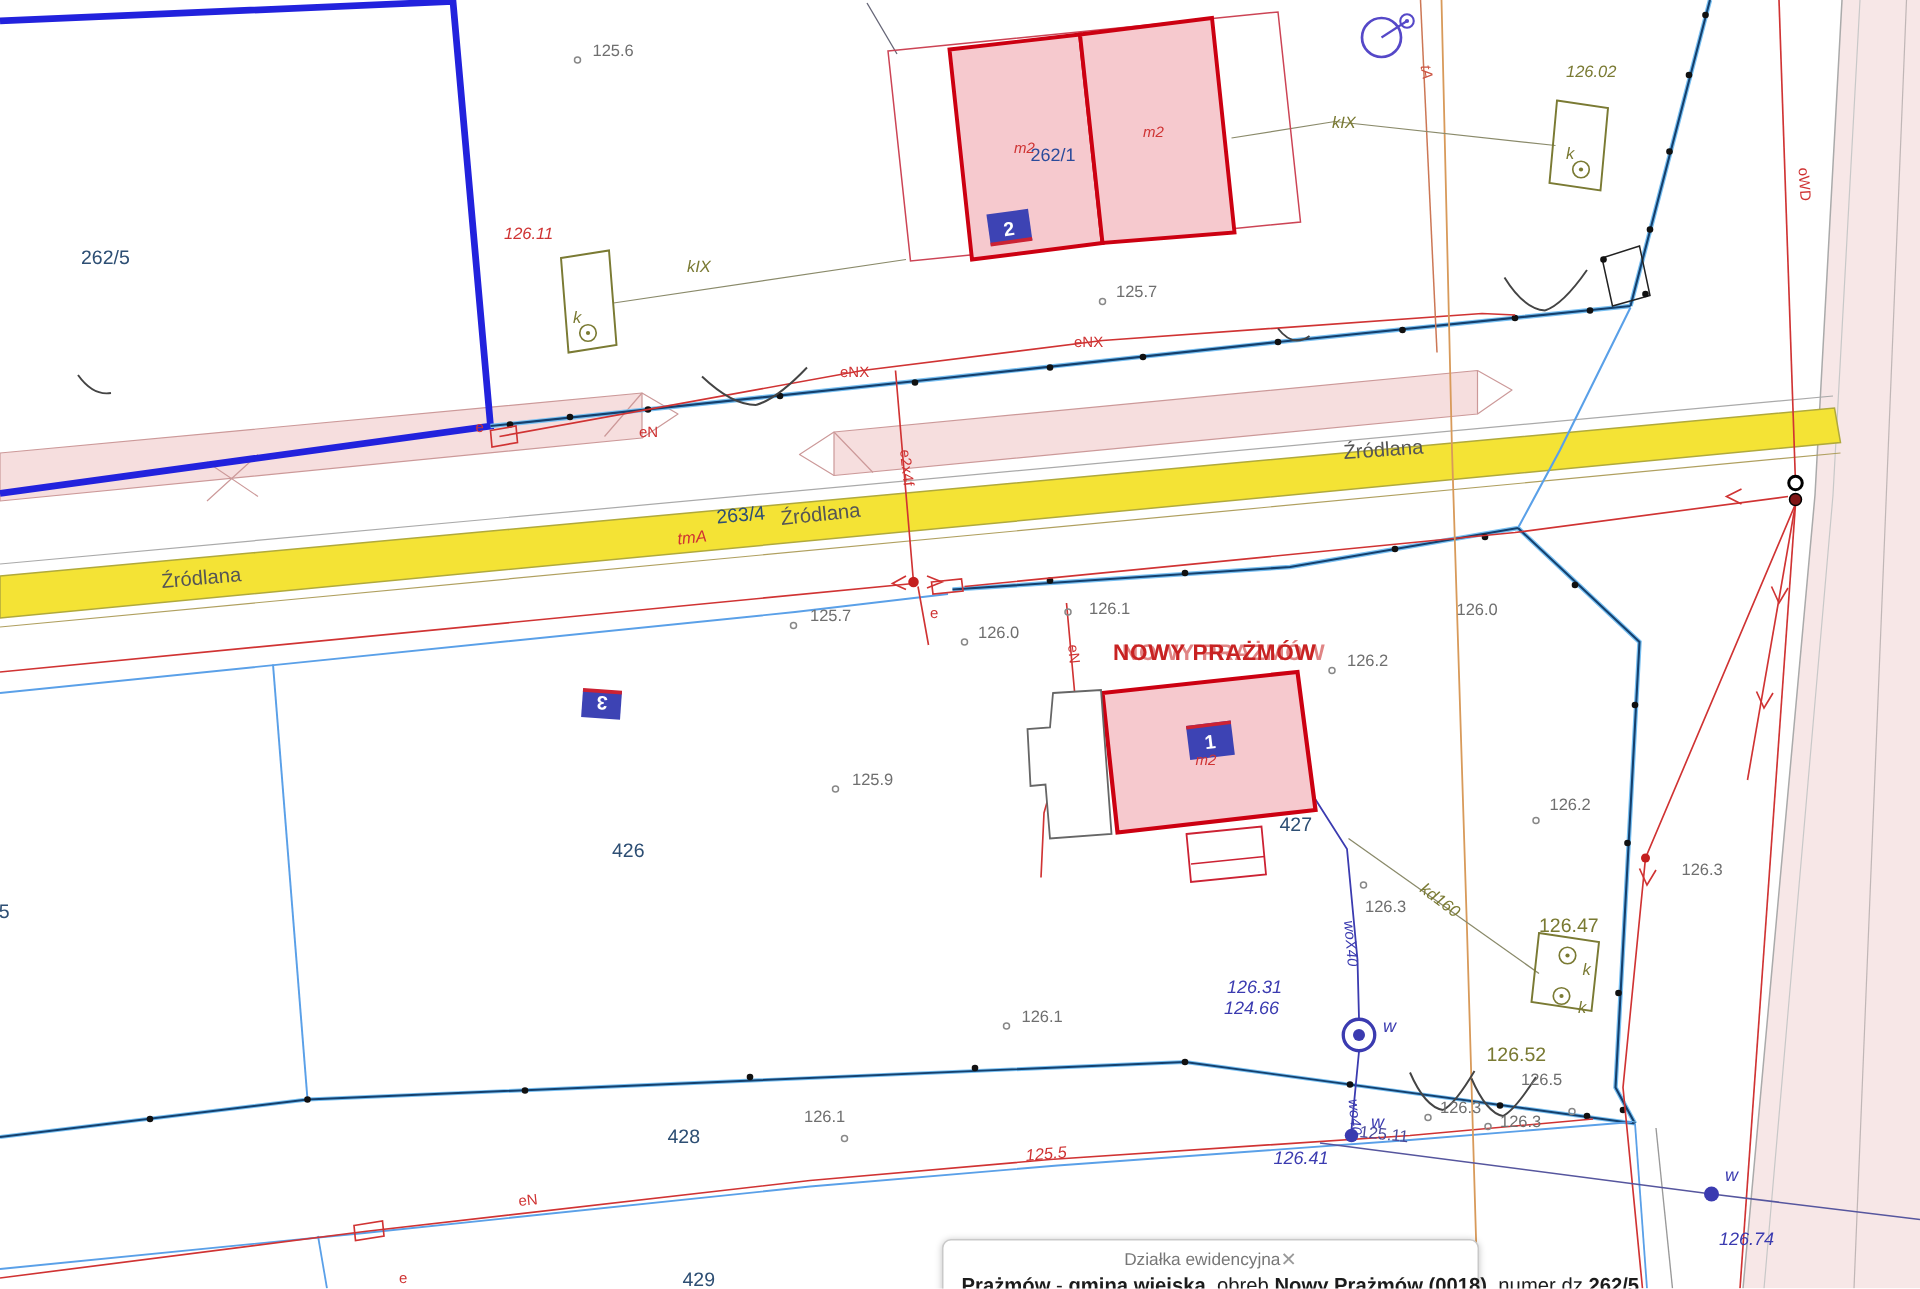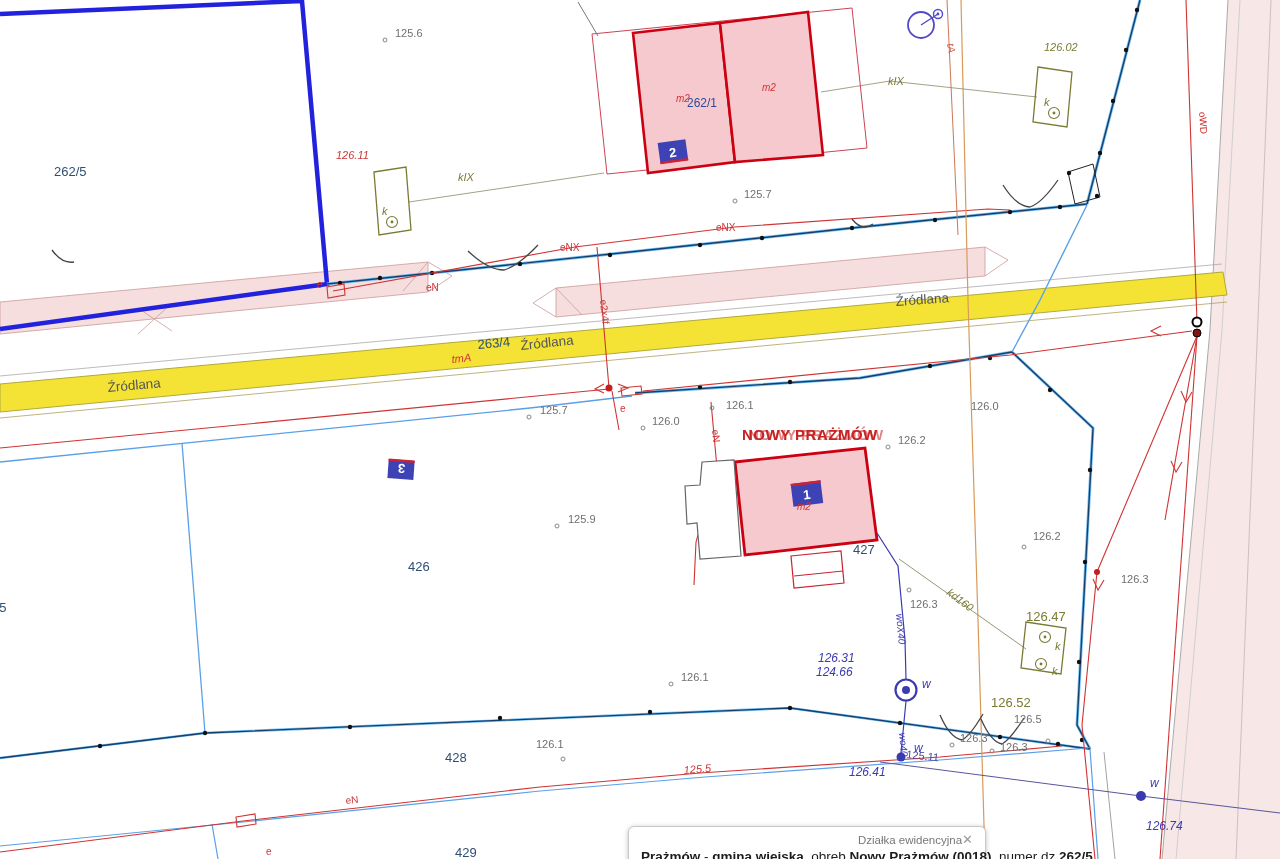--- a/index.html
+++ b/index.html
@@ -15,21 +15,21 @@
   .ol{fill:#7a7a33;font-size:11px;font-style:italic;}
   .olb{fill:#7a7a33;font-size:13px;font-style:normal;}
   .wa{fill:#3b3bb0;font-size:12px;font-style:italic;}
   .was{fill:#3b3bb0;font-size:10px;font-style:italic;}
   .badge-txt{fill:#fff;font-size:13px;font-weight:bold;}
   .place{fill:#c82222;font-size:15px;font-weight:bold;letter-spacing:.5px;}
   
   #popup{position:absolute;left:628px;top:826px;width:358px;height:60px;background:#fff;
     border:1px solid #c9c9c9;border-radius:6px;box-shadow:0 1px 5px rgba(0,0,0,.25);
     padding:7px 12px 8px 12px;box-sizing:border-box;}
-  #popup .ttl-row{display:flex;justify-content:flex-end;align-items:flex-start;}
+  #popup .ttl-row{display:flex;justify-content:center;align-items:flex-start;}
   #popup .ttl{font-size:11.5px;color:#777;}
   #popup .x{font-size:13px;color:#9a9a9a;cursor:pointer;line-height:11px;background:none;border:none;padding:0;}
   #popup .body{font-size:13.5px;color:#1c1c1c;margin-top:3px;white-space:nowrap;}
 </style>
 </head>
 <body>
 
 <div id="map">
 <svg width="1280" height="859" viewBox="0 0 1280 859">
 

